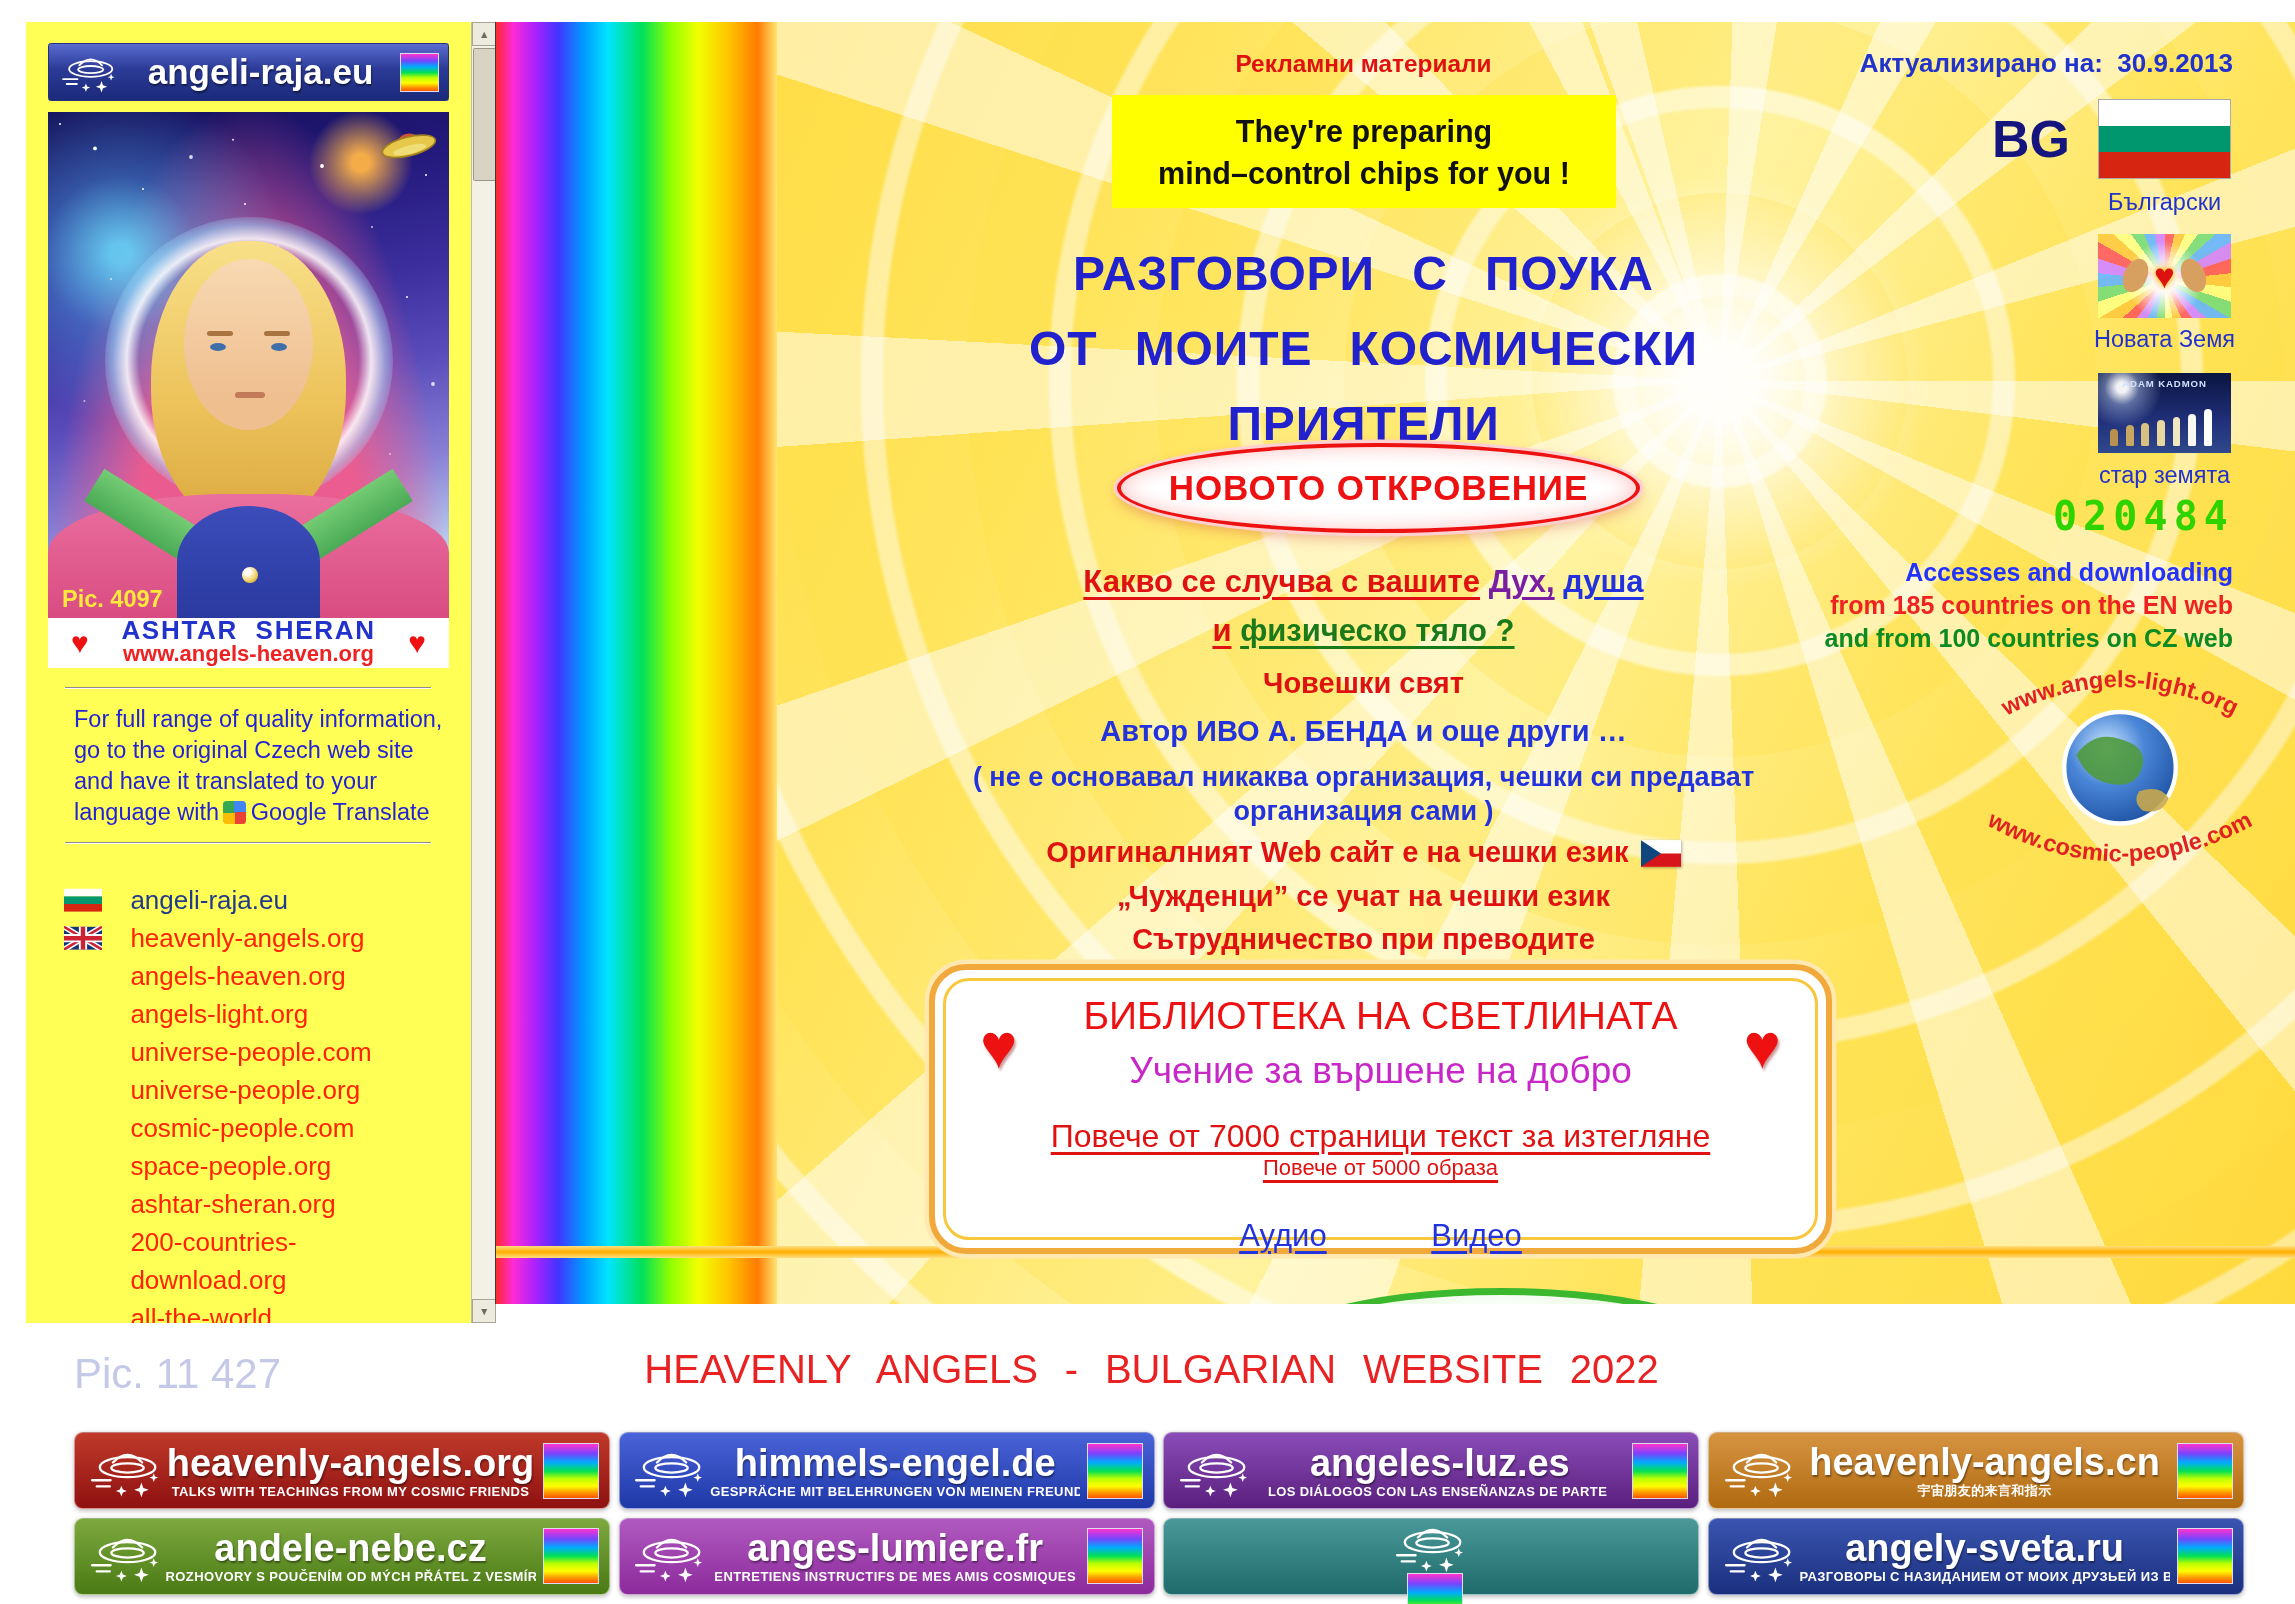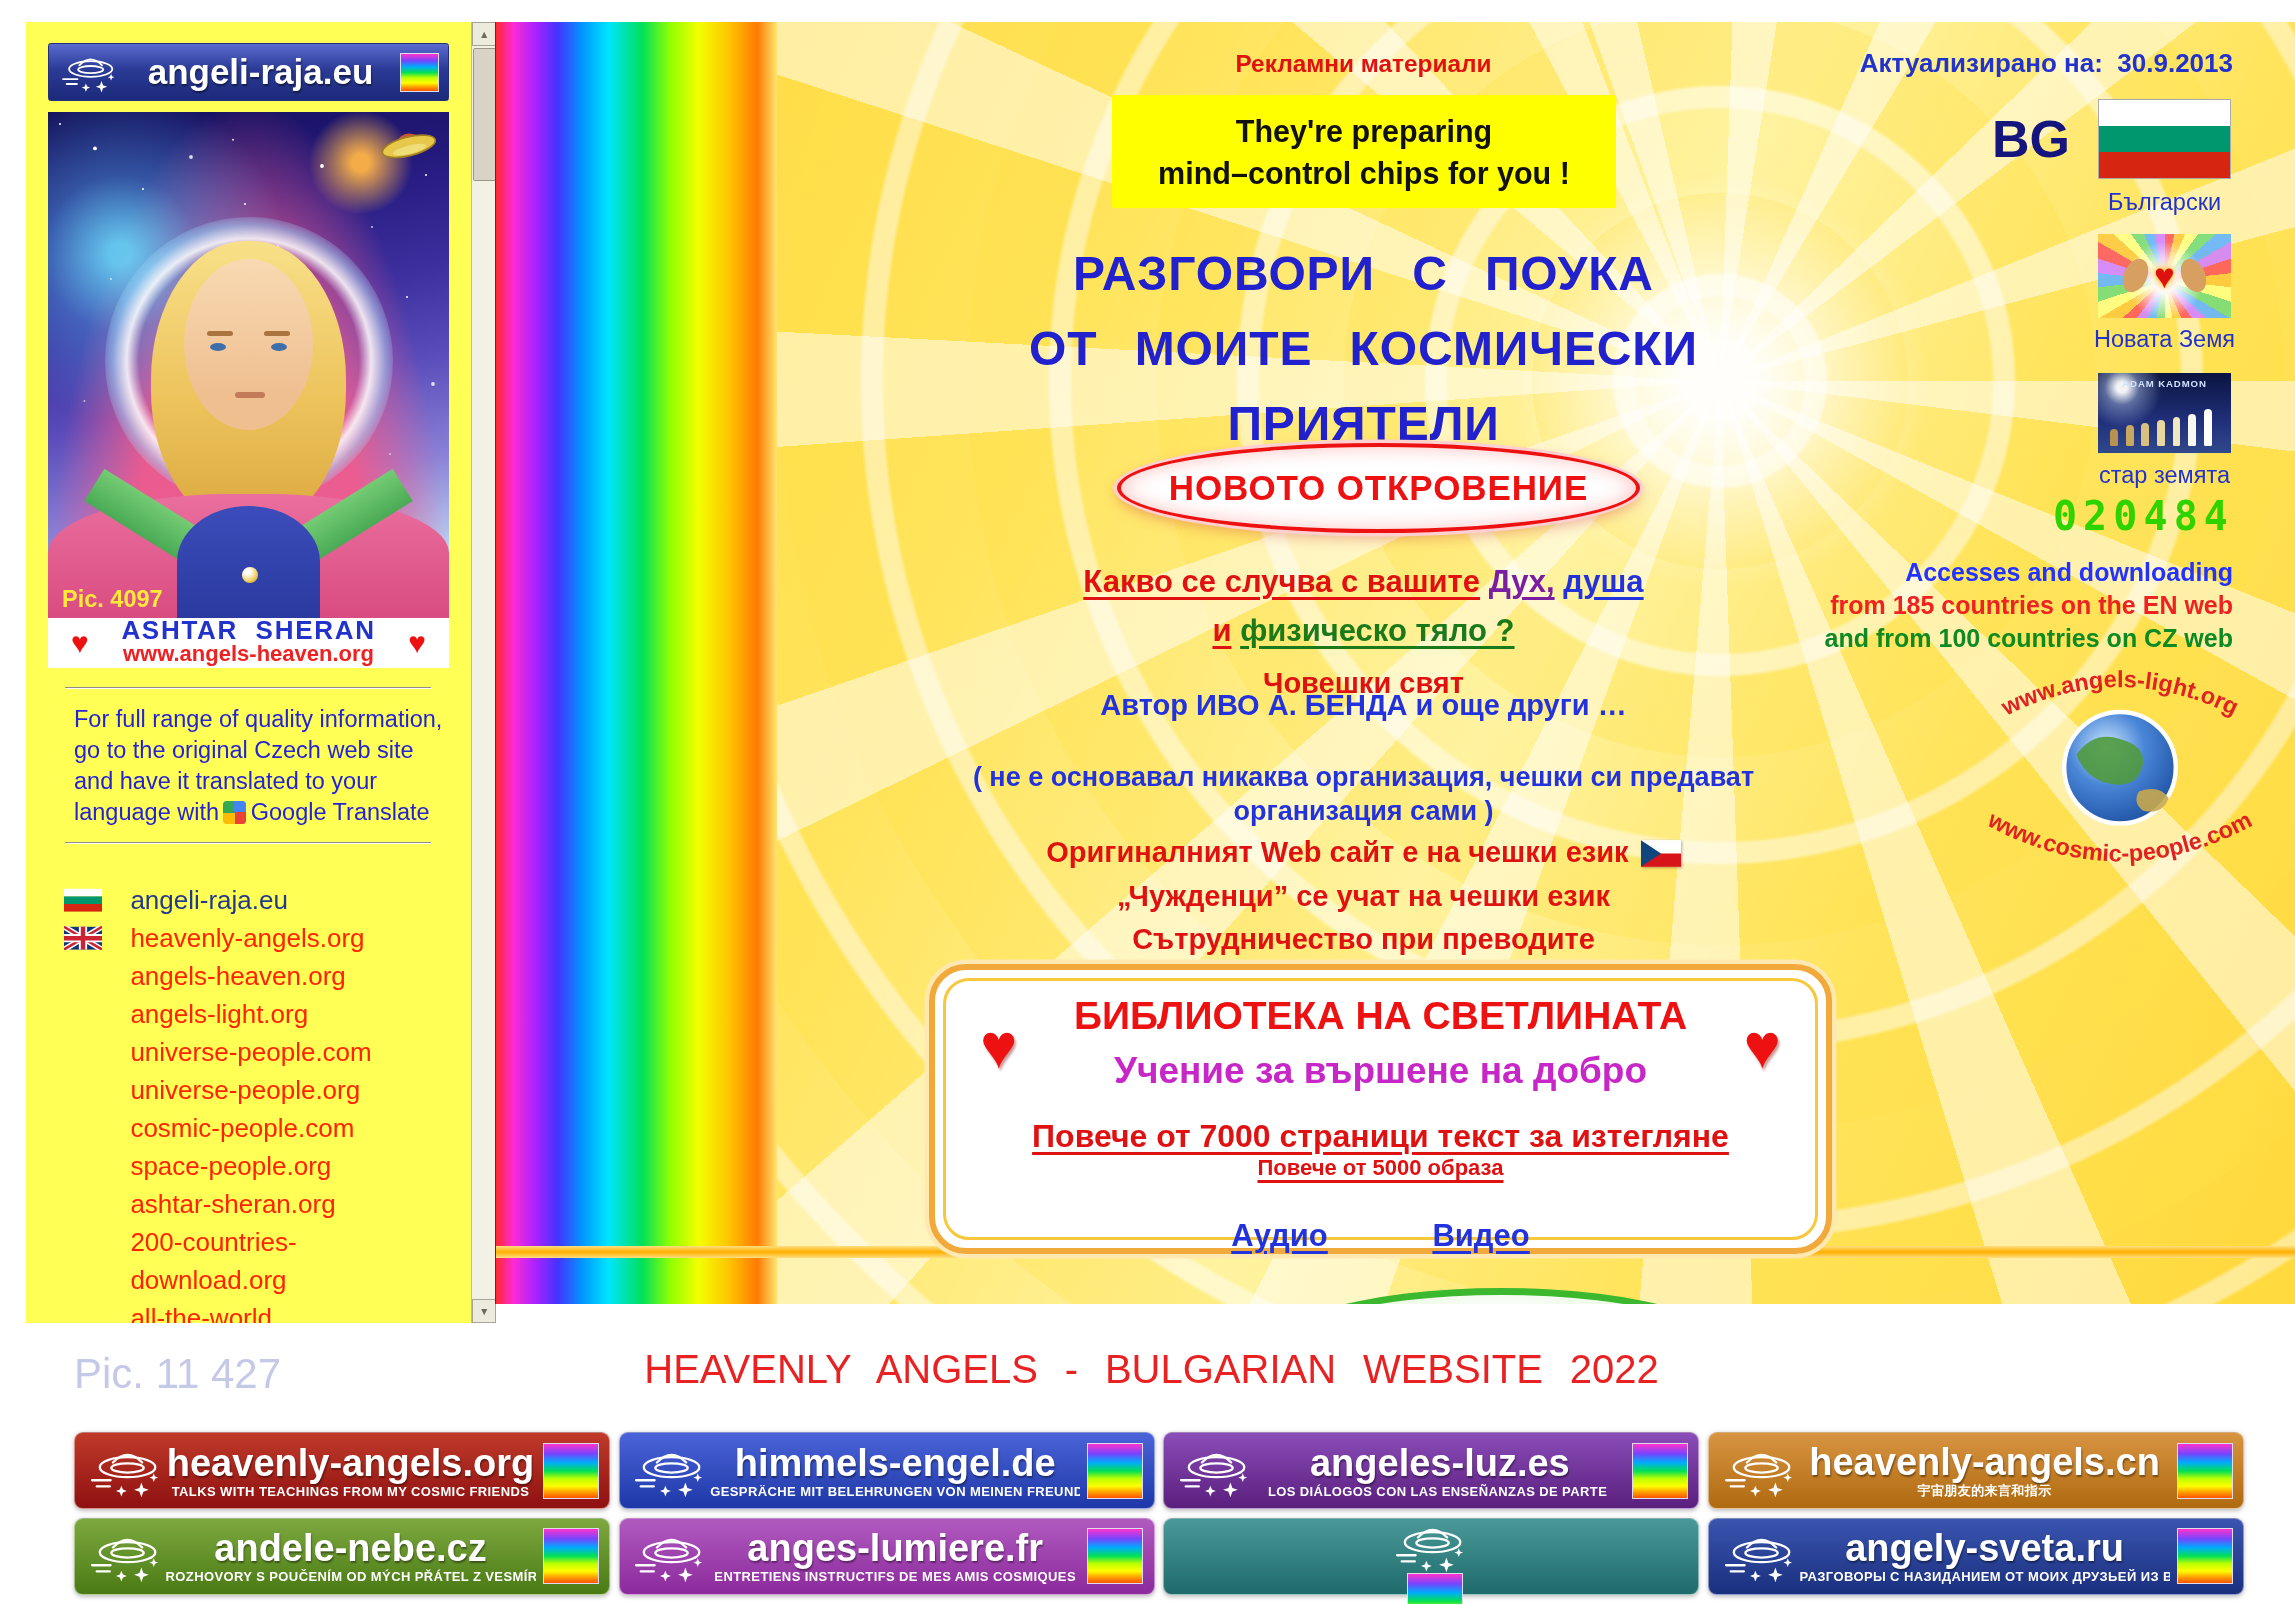--- a/index.html
+++ b/index.html
@@ -110,35 +110,35 @@
      background:#fff; border:4.4px solid #ee1111; box-sizing:border-box;
      box-shadow:0 0 0 3.5px #ffd0d0, 0 5.2px 14px rgba(200,40,40,.35), inset 0 0 19px #ffc2c2;
      display:flex; align-items:center; justify-content:center;
      color:#ee1111; font-size:35px; font-weight:bold; letter-spacing:0.9px; }
   .tline { position:absolute; left:279px; width:1177px; text-align:center; font-weight:bold; }
   #q1 { top:542px; font-size:31px; }
   #q2 { top:591px; font-size:31px; }
   .u { text-decoration:underline; text-decoration-thickness:2.6px; text-underline-offset:5.2px; }
   .red { color:#e01111; } .purple { color:#7b1fa2; } .blue { color:#2233dd; } .green { color:#1a7a1a; }
   #human { top:645px; font-size:29px; color:#e01111; }
-  #author { top:667px; font-size:29px; color:#2233dd; }
+  #author { top:693px; font-size:29px; color:#2233dd; }
   #org1 { top:740px; font-size:27px; color:#2233dd; }
   #org2 { top:774px; font-size:27px; color:#2233dd; }
   #orig { top:814px; font-size:29px; color:#e01111; }
   #orig svg { width:40px; height:27px; vertical-align:-5.2px; margin-left:12.2px; box-shadow:0.9px 0.9px 2.6px rgba(0,0,0,.3); }
   #foreign { top:858px; font-size:29px; color:#e01111; }
   #coop { top:901px; font-size:29px; color:#e01111; }
 
   
   #library { position:absolute; left:433px; top:942px; width:903px; height:290px;
      background:#fff; border:6.1px solid #f2a93b; border-radius:37px; box-sizing:border-box;
      box-shadow:0 0 0 4.4px #ffe9b0; }
   #library .inner { position:absolute; left:7.8px; top:7.8px; right:7.8px; bottom:7.8px;
      border:3.5px solid #f7c83d; border-radius:26px; }
-  .lib-row { position:absolute; left:0; width:100%; text-align:center; font-weight:bold; }
+  .lib-row { position:absolute; left:0; width:100%; text-align:center; font-weight:normal; }
   #lib-title { top:24.4px; color:#ee1111; font-size:39px; }
   #lib-sub { top:80px; color:#c627c6; font-size:37px; }
   #lib-l1 { top:148px; color:#e01111; font-size:32px; }
   #lib-l2 { top:185px; color:#e01111; font-size:22px; }
   #lib-av { top:248px; color:#2233dd; font-size:31px; }
   #lib-av .u { margin:0 48px; }
   .lib-heart { position:absolute; top:45px; color:#ee1111; font-size:63px; line-height:1;
      text-shadow:1.7px 2.6px 2.6px rgba(120,0,0,.4); }
   #lib-heart-l { left:45px; } #lib-heart-r { right:45px; }
 

